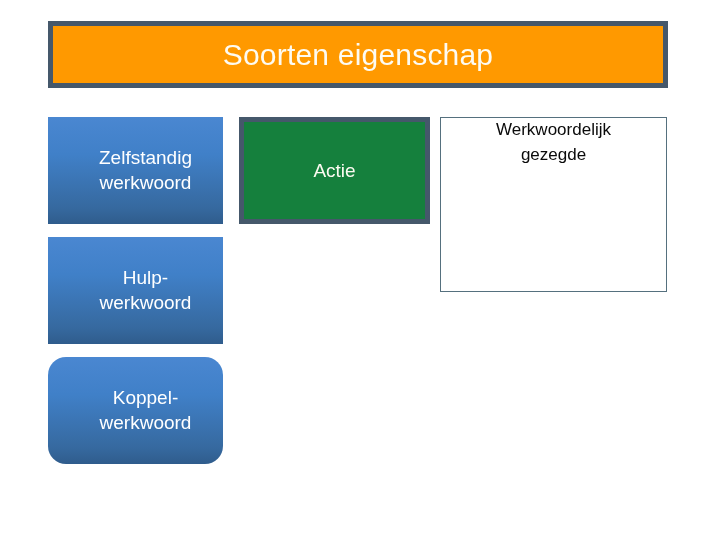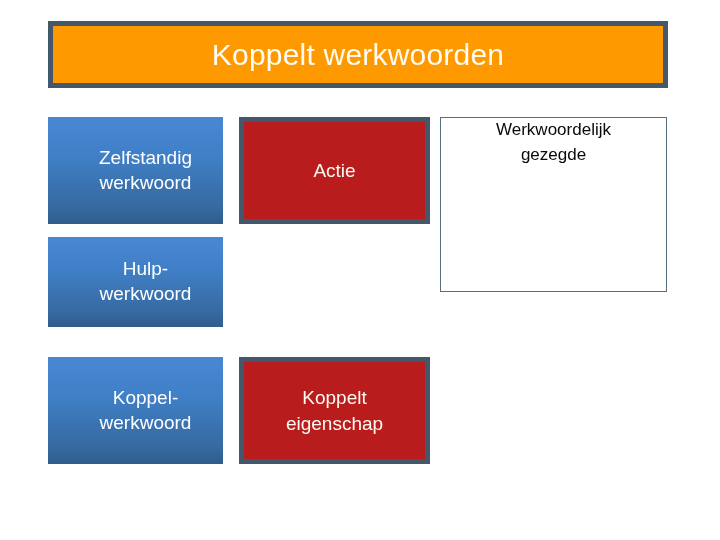--- a/index.html
+++ b/index.html
@@ -63,30 +63,30 @@
   .blue-box .box-text {
     color: #FFFFFF;
     font-size: 19px;
     line-height: 1.3;
     text-align: center;
     white-space: pre-line;
     margin-left: 20px;
   }
 
   .blue-r1 { top: 117px;  height: 107px; }
-  .blue-r2 { top: 237px;  height: 90px; }
-  .blue-r3 { top: 357px;  height: 107px; }
+  .blue-r2 { top: 237px;  height: 107px; }
+  .blue-r3 { top: 357px;  height: 107px; border-radius: 18px; }
 
   
   .orange-box {
     position: absolute;
     left: 239px;
     width: 191px;
     box-sizing: border-box;
-    background: #b91c1c;
+    background: #15803d;
     border: 5px solid #45586B;
     display: flex;
     align-items: center;
     justify-content: center;
   }
   .orange-box .box-text {
     color: #FDFBF2;
     font-size: 19px;
     line-height: 1.35;
     text-align: center;
@@ -118,43 +118,39 @@
     text-align: center;
     white-space: pre-line;
   }
 </style>
 </head>
 <body>
 
 <div id="slide">
 
   <div class="title-banner">
-    <div class="title-text">Koppelt werkwoorden</div>
+    <div class="title-text">Soorten eigenschap</div>
   </div>
 
   <div class="blue-box blue-r1">
     <div class="box-text">Zelfstandig
 werkwoord</div>
   </div>
   <div class="orange-box orange-r1">
     <div class="box-text">Actie</div>
   </div>
 
   <div class="blue-box blue-r2">
     <div class="box-text">Hulp-
 werkwoord</div>
   </div>
 
   <div class="blue-box blue-r3">
     <div class="box-text">Koppel-
 werkwoord</div>
   </div>
-  <div class="orange-box orange-r3">
-    <div class="box-text">Koppelt
-eigenschap</div>
-  </div>
 
   <div class="white-box">
     <div class="box-text">Werkwoordelijk
 gezegde</div>
   </div>
 
 </div>
 
 </body></html>

